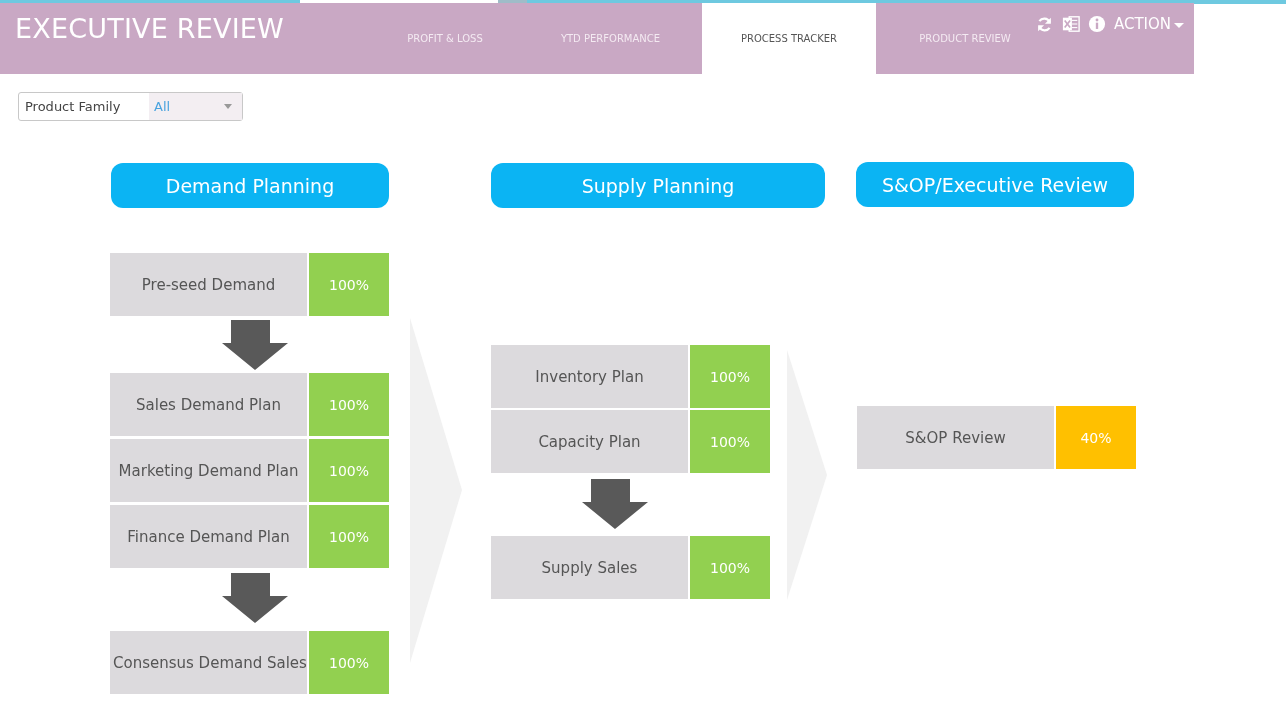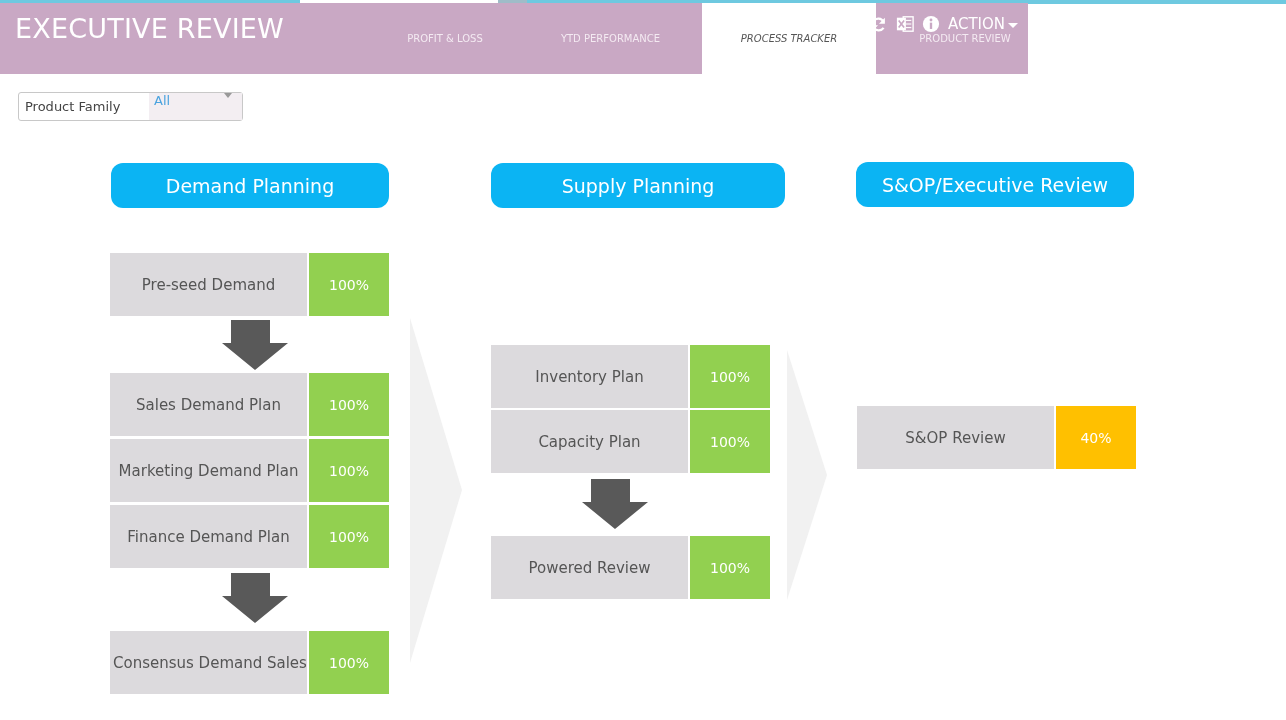--- a/index.html
+++ b/index.html
@@ -5,45 +5,45 @@
   * { box-sizing: border-box; margin: 0; padding: 0; }
   html, body { width: 1286px; height: 720px; overflow: hidden; background: #ffffff; }
   body { position: relative; font-family: "DejaVu Sans", "Liberation Sans", sans-serif; color: #444; }
 
   
   .top-strip { position: absolute; left: 0; top: 0; width: 1286px; height: 4px; background: #6ec9e0; }
   .top-strip .seg-white { position: absolute; left: 300px; top: 0; width: 198px; height: 3px; background: #ffffff; }
   .top-strip .seg-grey { position: absolute; left: 498px; top: 0; width: 29px; height: 3px; background: #9fbcc8; }
 
   
-  .header { position: absolute; left: 0; top: 3px; width: 1028px; height: 71px; background: #c9a8c4; }
+  .header { position: absolute; left: 0; top: 3px; width: 1194px; height: 71px; background: #c9a8c4; }
   .app-title { position: absolute; left: 15px; top: 10px; font-size: 27px; color: #ffffff; letter-spacing: 0.2px; font-weight: normal; white-space: nowrap; }
   .powered { position: absolute; left: 167px; top: 41px; display: flex; align-items: center; gap: 6px; color: #ffffff; }
   .powered .by { font-size: 12px; }
   .powered .brand { display: flex; align-items: center; gap: 3px; font-size: 22px; }
   .dots { display: grid; grid-template-columns: repeat(5, 3px); grid-template-rows: repeat(3, 3px); gap: 1px; }
   .dots i { display: block; width: 3px; height: 3px; background: #fff; border-radius: 50%; }
   .dots i.o { background: transparent; }
 
   .tabs { position: absolute; left: 371px; top: 0; height: 71px; display: flex; }
   .tab { height: 71px; display: flex; align-items: center; justify-content: center; font-size: 10px; color: #f4eaf2; cursor: pointer; white-space: nowrap; }
   .tab.t1 { width: 148px; }
   .tab.t2 { width: 183px; }
-  .tab.t3 { width: 174px; background: #ffffff; color: #555555; font-style: italic; }
+  .tab.t3 { width: 174px; background: #ffffff; color: #555555; }
   .tab.t4 { width: 178px; }
 
   .actions { position: absolute; right: 10px; top: 6px; display: flex; align-items: center; gap: 8px; color: #fff; margin-top: 6px; }
   .actions .ico { width: 18px; height: 18px; display: flex; align-items: center; justify-content: center; cursor: pointer; }
   .action-menu { display: flex; align-items: center; gap: 3px; font-size: 15px; cursor: pointer; }
   .caret { width: 0; height: 0; border-left: 5px solid transparent; border-right: 5px solid transparent; border-top: 5px solid #fff; margin-top: 2px; }
 
   
   .filter { position: absolute; left: 18px; top: 92px; width: 225px; height: 29px; border: 1px solid #c8c8c8; border-radius: 3px; display: flex; background: #fff; }
   .filter .lbl { width: 130px; padding-left: 6px; line-height: 27px; font-size: 13px; color: #444; }
-  .filter .sel { flex: 1; background: #f3eef2; display: flex; align-items: flex-start; justify-content: space-between; padding: 0 10px 0 5px; cursor: pointer; }
+  .filter .sel { flex: 1; background: #f3eef2; display: flex; align-items: center; justify-content: space-between; padding: 0 10px 0 5px; cursor: pointer; }
   .filter .sel .val { font-size: 13px; color: #4aa3df; }
   .filter .sel .dd { width: 0; height: 0; border-left: 4px solid transparent; border-right: 4px solid transparent; border-top: 5px solid #999; }
 
   
   .stage-hdr { position: absolute; height: 45px; background: #0bb4f3; border-radius: 12px; color: #ffffff; font-size: 19px; display: flex; align-items: center; justify-content: center; white-space: nowrap; }
 
   
   .step { position: absolute; height: 63px; display: flex; cursor: pointer; }
   .step .name { width: 197px; background: #dcdadd; color: #555; font-size: 15px; display: flex; align-items: center; justify-content: center; white-space: nowrap; }
   .step .pct { width: 80px; margin-left: 2px; color: #ffffff; font-size: 14px; display: flex; align-items: center; justify-content: center; }
@@ -104,21 +104,21 @@
 
 <div class="filter">
   <div class="lbl">Product Family</div>
   <div class="sel">
     <span class="val">All</span>
     <span class="dd"></span>
   </div>
 </div>
 
 <div class="stage-hdr" style="left:111px; top:163px; width:278px;">Demand Planning</div>
-<div class="stage-hdr" style="left:491px; top:163px; width:294px;">Supply Planning</div>
+<div class="stage-hdr" style="left:491px; top:163px; width:334px;">Supply Planning</div>
 <div class="stage-hdr" style="left:856px; top:162px; width:278px;">S&amp;OP/Executive Review</div>
 
 <svg class="chevron" style="left:410px; top:318px;" width="54" height="345">
   <polygon points="0,0 52,172 0,345" fill="#f1f1f1"></polygon>
 </svg>
 <svg class="chevron" style="left:787px; top:350px;" width="42" height="252">
   <polygon points="0,0 40,125 0,250" fill="#f1f1f1"></polygon>
 </svg>
 
 <div class="step" style="left:110px; top:253px;">
@@ -159,20 +159,20 @@
 <div class="step" style="left:491px; top:410px;">
   <div class="name">Capacity Plan</div>
   <div class="pct" style="background:#92d050;">100%</div>
 </div>
 
 <svg class="down-arrow" style="left:581px; top:479px;" viewBox="0 0 68 51">
   <polygon points="10,0 49,0 49,23 67,23 34,50 1,23 10,23" fill="#595959"></polygon>
 </svg>
 
 <div class="step" style="left:491px; top:536px;">
-  <div class="name">Powered Review</div>
+  <div class="name">Supply Sales</div>
   <div class="pct" style="background:#92d050;">100%</div>
 </div>
 
 <div class="step" style="left:857px; top:406px;">
   <div class="name">S&amp;OP Review</div>
   <div class="pct" style="background:#ffc000;">40%</div>
 </div>
 
 </body></html>

